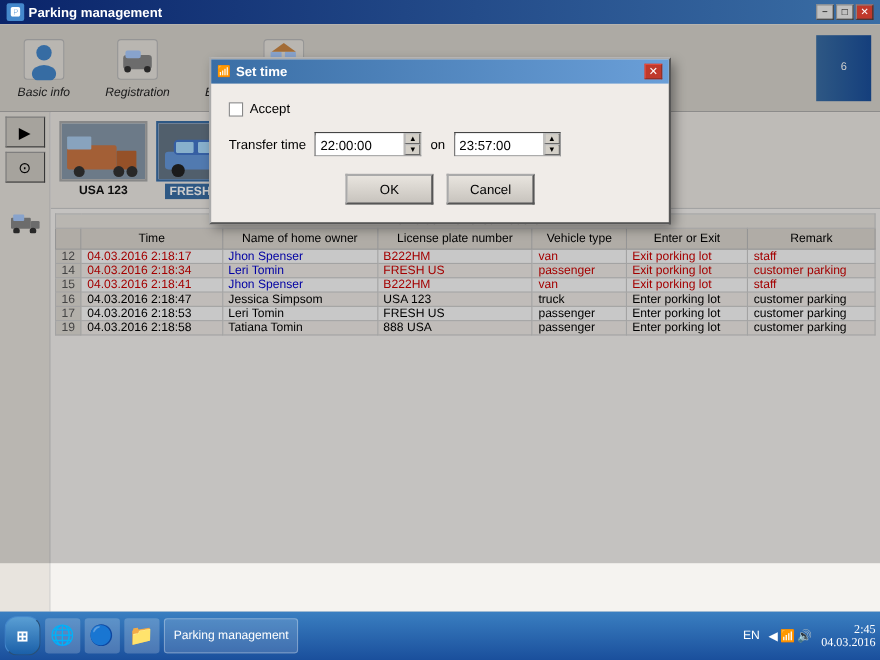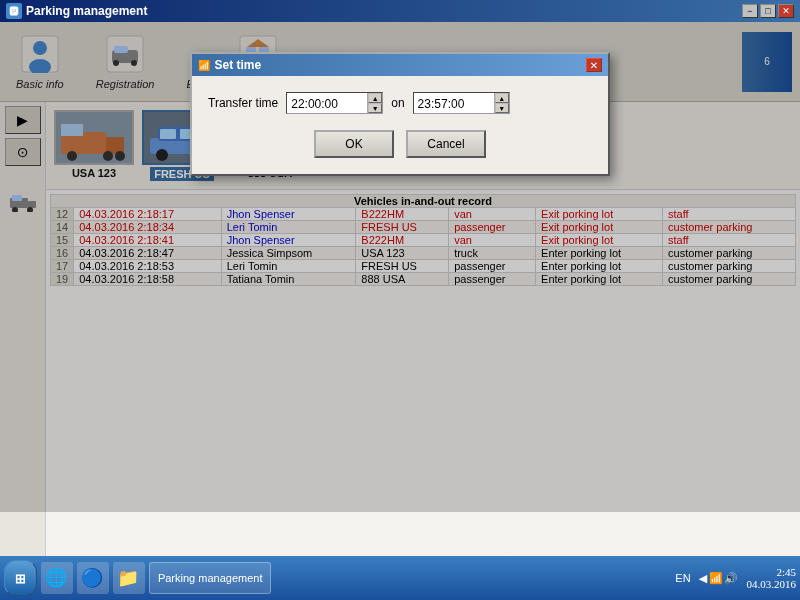--- a/index.html
+++ b/index.html
@@ -541,20 +541,29 @@
           </div>
           <span class="thumb-label">888 USA</span>
         </div>
       </div>
 
       <div class="table-area">
         <table class="vehicles-table">
           <thead>
             <tr>
               <td colspan="7" class="table-title">Vehicles in-and-out record</td>
+            </tr>
+            <tr>
+              <th></th>
+              <th>Time</th>
+              <th>Name of home owner</th>
+              <th>License plate number</th>
+              <th>Vehicle type</th>
+              <th>Enter or Exit</th>
+              <th>Remark</th>
             </tr>
           </thead>
           <tbody id="table-body">
           <tr>
                 <td class="row-num">12</td>
                 <td class="col-red">04.03.2016 2:18:17</td>
                 <td class="col-blue">Jhon Spenser</td>
                 <td class="col-red">B222HM</td>
                 <td class="col-red">van</td>
                 <td class="col-red">Exit porking lot</td>
@@ -627,20 +636,24 @@
   </div>
 
   <div class="modal-overlay">
     <div class="modal">
       <div class="modal-titlebar">
         <span style="font-size:10px;margin-right:4px;">📶</span>
         <span>Set time</span>
         <button class="modal-close">✕</button>
       </div>
       <div class="modal-body">
+        <div class="accept-row">
+          <div class="modal-checkbox"></div>
+          <span>Accept</span>
+        </div>
         <div class="time-row">
           <span>Transfer time</span>
           <div class="time-input-group">
             <input class="time-input" type="text" value="22:00:00" style="">
             <div class="time-spin">
               <button class="spin-btn">▲</button>
               <button class="spin-btn">▼</button>
             </div>
           </div>
           <span>on</span>

